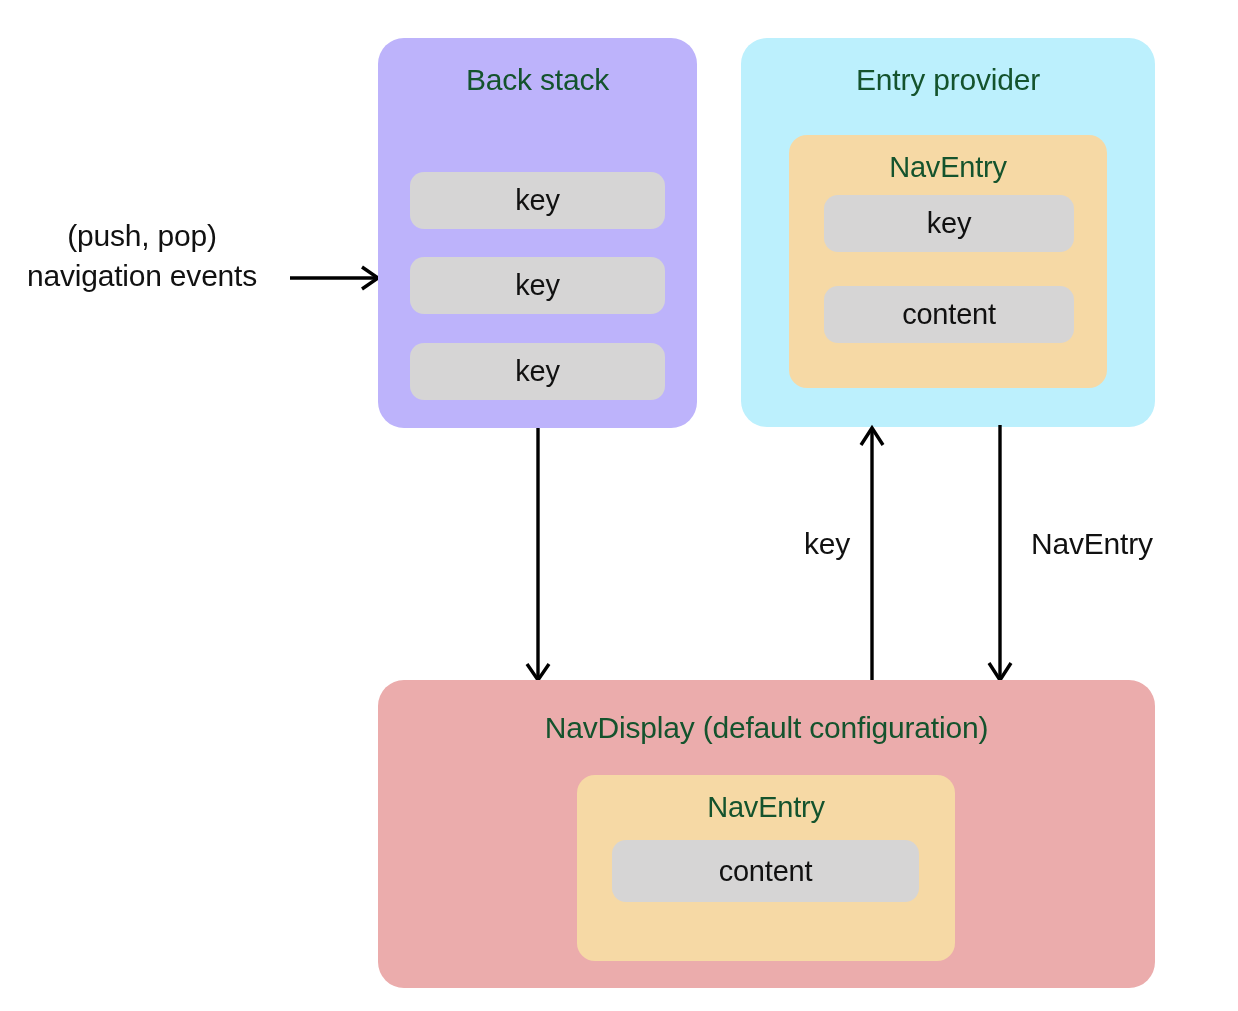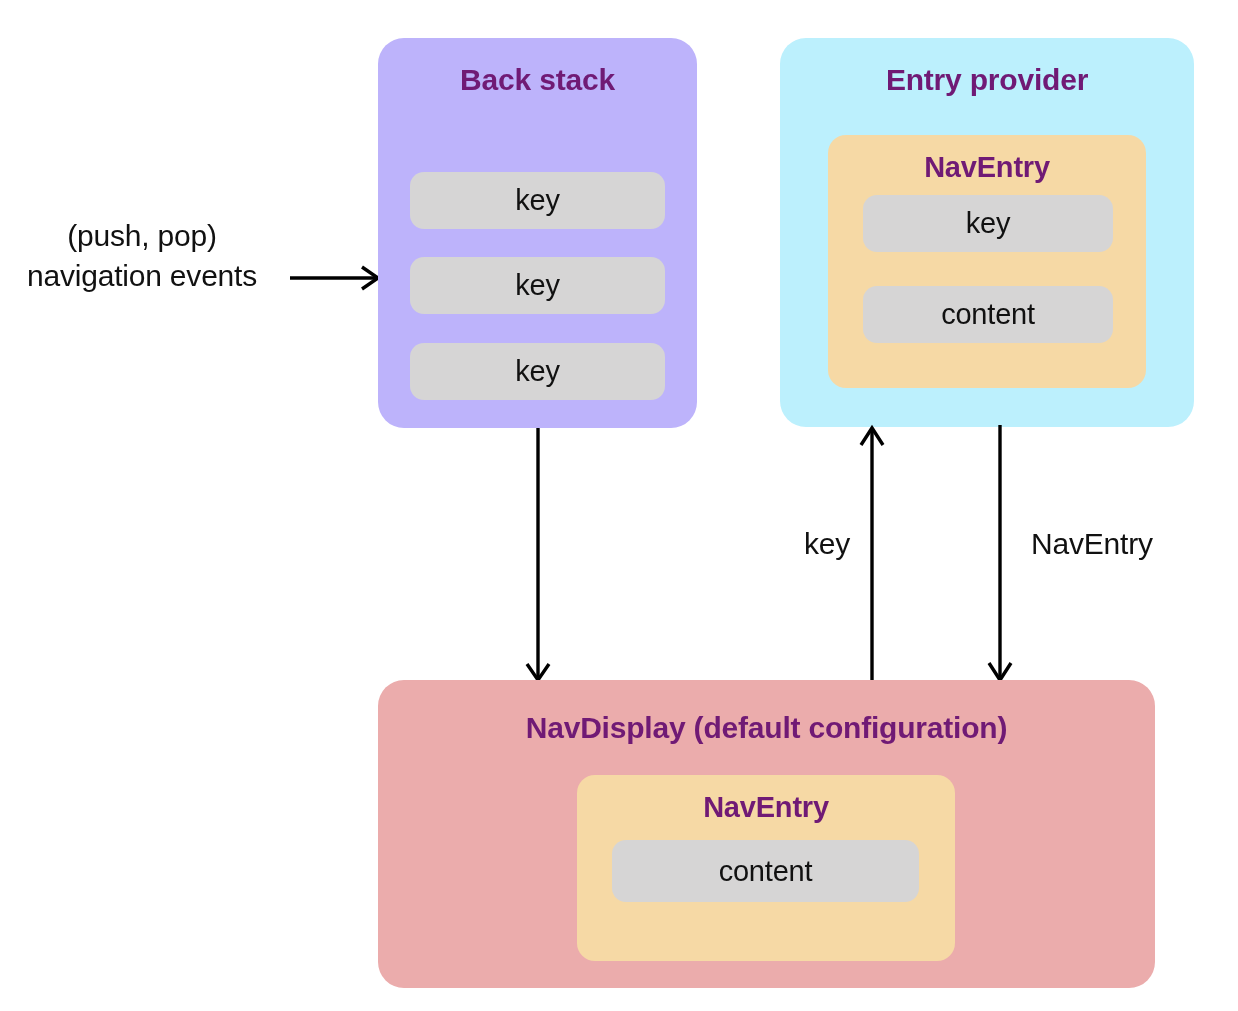--- a/index.html
+++ b/index.html
@@ -25,26 +25,25 @@
   .box {
     position: absolute;
     box-sizing: border-box;
     border-radius: 26px;
   }
   .box-title {
     position: absolute;
     left: 0;
     right: 0;
     text-align: center;
-    color: #701a75;
+    color: #14532d;
     font-size: 30px;
     line-height: 36px;
     letter-spacing: -0.2px;
     white-space: nowrap;
-    font-weight: bold;
   }
 
   
   .chip {
     position: absolute;
     box-sizing: border-box;
     border-radius: 14px;
     display: flex;
     align-items: center;
     justify-content: center;
@@ -61,21 +60,20 @@
     width: 319px;
     height: 390px;
   }
   #back-stack > .box-title { top: 24px; }
 
   #entry-provider {
     left: 741px;
     top: 38px;
     width: 414px;
     height: 389px;
-    margin-left: 39px;
   }
   #entry-provider > .box-title { top: 24px; }
 
   #nav-entry-provider {
     left: 48px;
     top: 97px;
     width: 318px;
     height: 253px;
     border-radius: 18px;
   }

